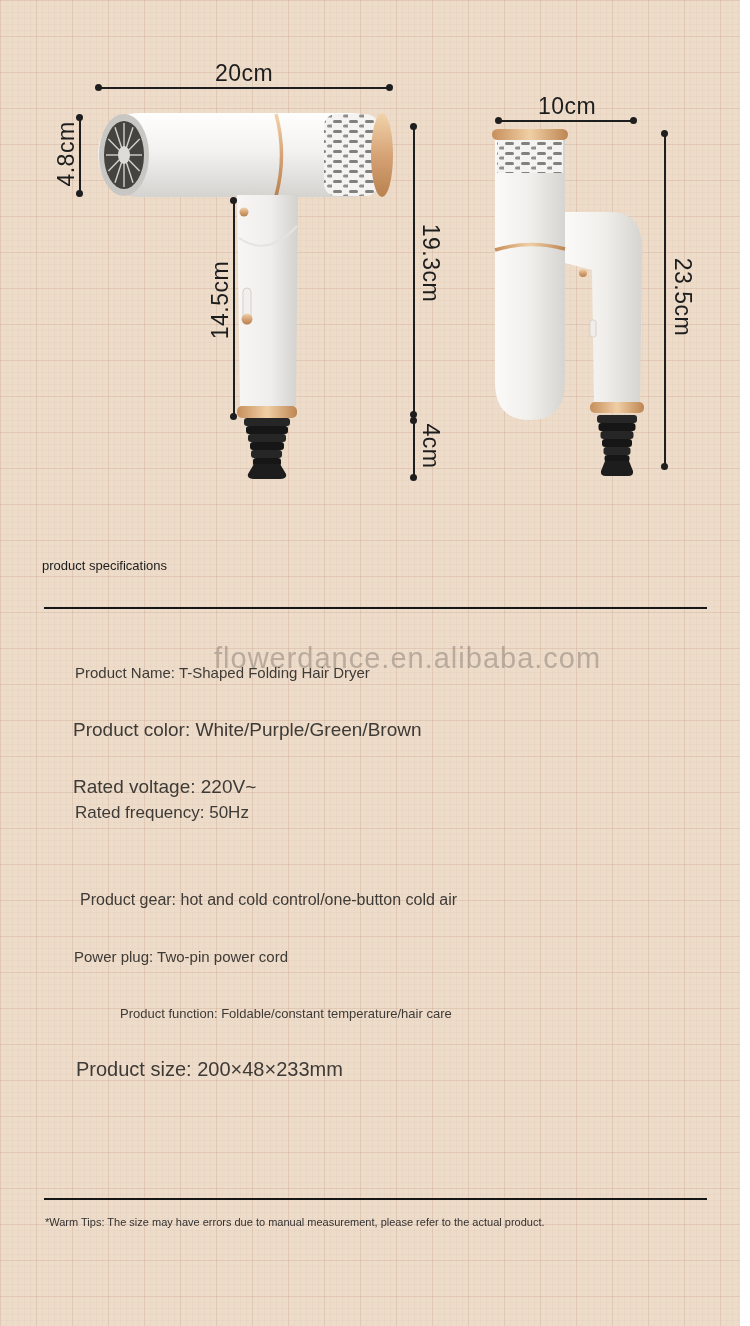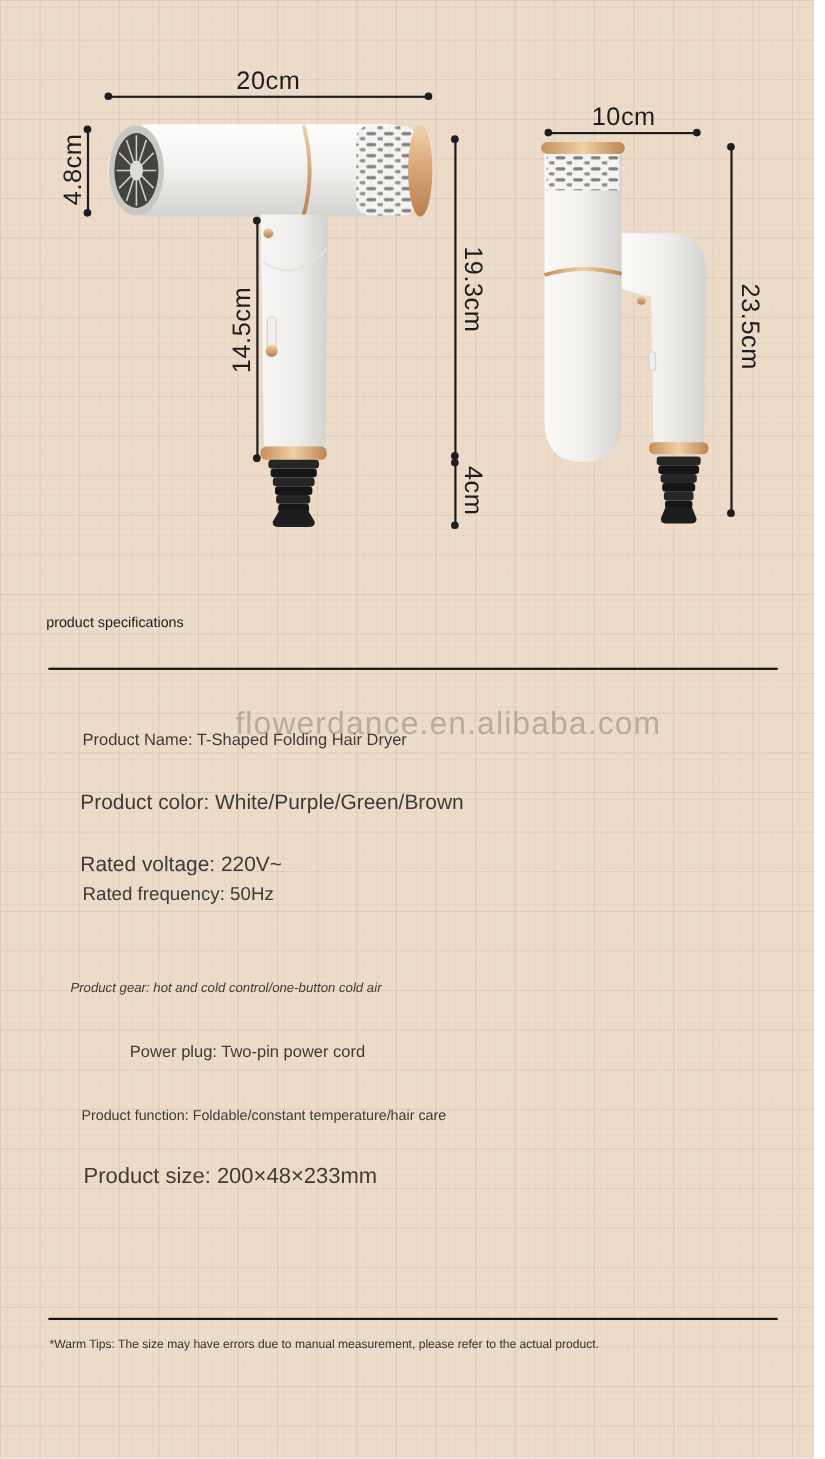--- a/index.html
+++ b/index.html
@@ -36,23 +36,23 @@
   
   .spec{position:absolute;color:#3e3a36;white-space:nowrap;}
   .spec-heading{left:42px;top:558px;font-size:13px;color:#1c1c1c;}
   .rule{position:absolute;left:44px;width:663px;height:2px;background:#161616;}
   .rule-1{top:607px;}
   .rule-2{top:1198px;}
   .r0{left:75px;top:664px;font-size:15px;}
   .r1{left:73px;top:719px;font-size:19px;}
   .r2{left:73px;top:776px;font-size:19px;}
   .r3{left:75px;top:803px;font-size:17px;}
-  .r4{left:64px;top:891px;font-size:12px;font-style:italic;}
-  .r5{left:74px;top:948px;font-size:15px;padding-left:44px;}
-  .r6{left:74px;top:1006px;font-size:13px;}
+  .r4{left:80px;top:891px;font-size:16px;}
+  .r5{left:74px;top:948px;font-size:15px;}
+  .r6{left:74px;top:1006px;font-size:13px;padding-left:46px;}
   .r7{left:76px;top:1058px;font-size:20px;}
   .r8{left:76px;top:1116px;font-size:19px;}
   .warm-tips{left:45px;top:1216px;font-size:11px;color:#333130;}
   .watermark{
     position:absolute;left:214px;top:642px;
     font-size:29px;color:rgba(122,114,104,0.45);
     white-space:nowrap;letter-spacing:1px;
   }
   svg{position:absolute;}
 </style>

